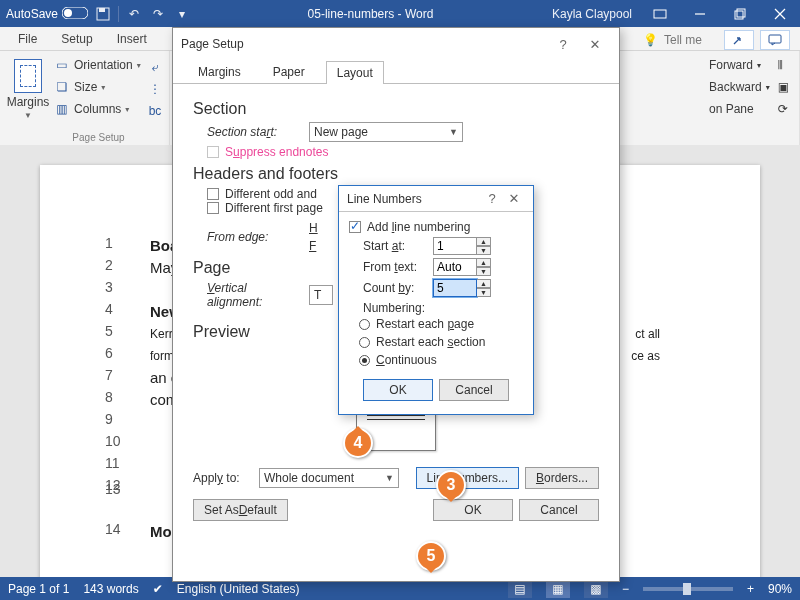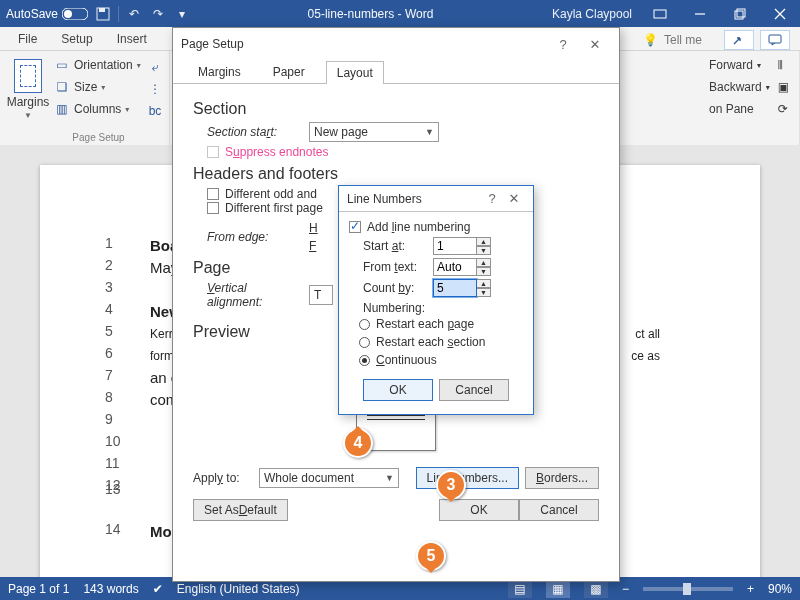--- a/index.html
+++ b/index.html
@@ -2,21 +2,21 @@
 <html><head>
 <meta charset="utf-8">
 <style>
 * { box-sizing: border-box; margin: 0; padding: 0; font-family: "Segoe UI", Tahoma, sans-serif; font-size: 12px; }
 html, body { width: 800px; height: 600px; overflow: hidden; }
 body { background: #fff; position: relative; }
 
 
 .title-bar { height: 27px; background: #2b579a; display: flex; align-items: center; color: #fff; }
 .title-bar .qat { display: flex; align-items: center; gap: 6px; padding: 0 6px; }
-.title-bar .qat .autosave { display: flex; align-items: center; gap: 4px; font-size: 11px; }
+.title-bar .qat .autosave { display: flex; gap: 4px; font-size: 11px; }
 .title-bar .qat .ico { width: 18px; height: 18px; display: flex; align-items: center; justify-content: center; opacity: .9; }
 .title-bar .doc { flex: 1; text-align: center; font-size: 12px; color: #fff; opacity: .95; }
 .title-bar .user { font-size: 12px; padding: 0 8px; opacity: .9; }
 .title-bar .wbtn { width: 40px; height: 27px; display: flex; align-items: center; justify-content: center; }
 
 
 .ribbon-tabs { height: 24px; background: #f3f3f3; border-bottom: 1px solid #d5d5d5; display: flex; align-items: flex-end; padding-left: 10px; gap: 8px; }
 .ribbon-tabs .tab { padding: 4px 8px; color: #444; }
 .ribbon-tools { margin-left: auto; display: flex; align-items: center; gap: 6px; padding-right: 10px; }
 .ribbon-tools .tbtn { width: 30px; height: 20px; border: 1px solid #bcd3ef; background: #fff; display: flex; align-items: center; justify-content: center; }
@@ -71,21 +71,21 @@
 .chkrow { display: flex; align-items: center; gap: 6px; padding-left: 14px; color: #333; }
 .chkrow.disabled { color: #ec4899; }
 .chkrow .box { width: 12px; height: 12px; border: 1px solid #888; }
 .chkrow.disabled .box { border-color: #c5c5c5; }
 .ulchar { text-decoration: underline; }
 .preview-box { margin: 6px auto 0; width: 80px; height: 100px; border: 1px solid #7a7a7a; background: #fff; display: flex; flex-direction: column; justify-content: center; padding: 12px 10px; gap: 3px; box-shadow: 1px 1px 2px rgba(0,0,0,.2); }
 .preview-box .pline { height: 1px; background: #333; }
 .btn { height: 22px; border: 1px solid #9b9b9b; background: #e9e9e9; padding: 0 10px; display: inline-flex; align-items: center; }
 .btn.primary { background: #eaf2fb; border-color: #2b72c4; }
 .btn.sel { border-color: #2b72c4; background: #e5f0fb; }
-.bottom-row { display: flex; margin-top: 10px; }
+.bottom-row { display: flex; gap: 6px; margin-top: 10px; }
 .bottom-row .spacer { flex: 1; }
 
 
 .dlg.line-numbers { left: 338px; top: 185px; width: 196px; height: 230px; border: 1px solid #2b72c4; z-index: 5; }
 .dlg.line-numbers .dlg-title { height: 26px; font-size: 12px; border-bottom: 1px solid #c5c5c5; }
 .dlg.line-numbers .body { padding: 8px 10px; }
 .spin { display: flex; align-items: center; }
 .spin input { width: 44px; height: 18px; border: 1px solid #939393; padding: 0 3px; font-size: 12px; }
 .spin .arrs { display: flex; flex-direction: column; }
 .spin .arrs div { width: 14px; height: 9px; border: 1px solid #939393; border-left: none; font-size: 7px; line-height: 7px; text-align: center; background: #f1f1f1; }
@@ -309,21 +309,21 @@
   </div>
   <div class="tabs">
     <div class="dt">Margins</div>
     <div class="dt">Paper</div>
     <div class="dt active">Layout</div>
   </div>
   <div class="body">
     <div class="section-label">Section</div>
     <div class="row">
       <span class="lbl"><span>Section sta</span><span class="ulchar">r</span><span>t:</span></span>
-      <div class="select" style="width:130px">
+      <div class="select" style="width:154px">
           <span>New page</span>
           <span class="arr">▼</span>
         </div>
     </div>
     <div class="chkrow disabled">
         <span class="box"></span>
         <span><span>S</span><span class="ulchar">u</span><span>ppress endnotes</span></span>
       </div>
 
     <div class="section-label">Headers and footers</div>

